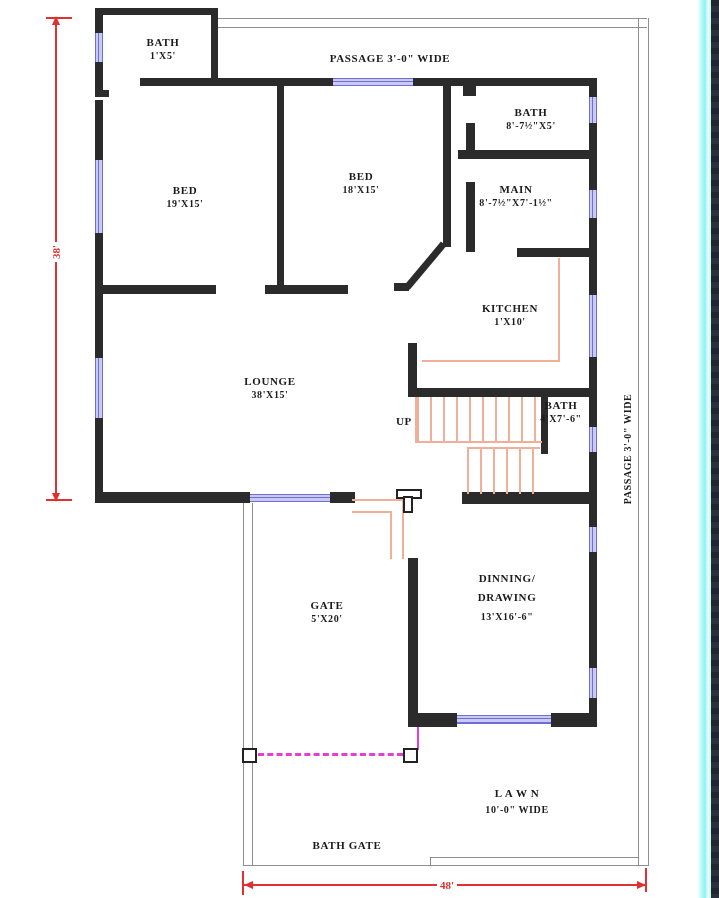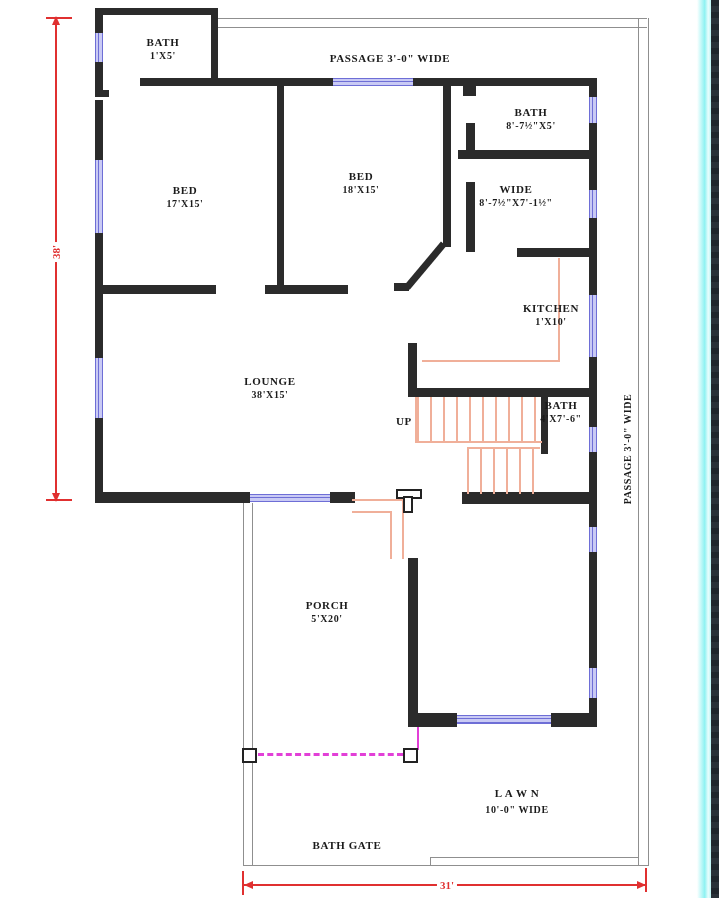--- a/index.html
+++ b/index.html
@@ -108,59 +108,64 @@
   <div class="red" style="left:46px;top:499px;width:26px;height:2px;"></div>
   <div class="arrow" style="left:52px;top:16px;border-left:4px solid transparent;border-right:4px solid transparent;border-bottom:9px solid var(--dimension-red);"></div>
   <div class="arrow" style="left:52px;top:493px;border-left:4px solid transparent;border-right:4px solid transparent;border-top:9px solid var(--dimension-red);"></div>
   <div class="redlab" style="left:56px;top:252px;transform:translate(-50%,-50%) rotate(-90deg);">38'</div>
 
   <div class="red" style="left:243px;top:884px;width:403px;height:2px;"></div>
   <div class="red" style="left:242px;top:871px;width:2px;height:24px;"></div>
   <div class="red" style="left:645px;top:868px;width:2px;height:24px;"></div>
   <div class="arrow" style="left:244px;top:881px;border-top:4px solid transparent;border-bottom:4px solid transparent;border-right:9px solid var(--dimension-red);"></div>
   <div class="arrow" style="left:637px;top:881px;border-top:4px solid transparent;border-bottom:4px solid transparent;border-left:9px solid var(--dimension-red);"></div>
-  <div class="redlab" style="left:447px;top:885px;">31'</div>
+  <div class="redlab" style="left:447px;top:885px;">48'</div>
 
   <div class="label" style="left:163px;top:49px;">
     <div>BATH</div>
     <div class="dims">1'X5'</div>
   </div>
   <div class="label" style="left:390px;top:58px;">PASSAGE 3'-0" WIDE</div>
   <div class="label" style="left:531px;top:119px;">
     <div>BATH</div>
     <div class="dims">8'-7½"X5'</div>
   </div>
   <div class="label" style="left:185px;top:197px;">
     <div>BED</div>
-    <div class="dims">17'X15'</div>
+    <div class="dims">19'X15'</div>
   </div>
   <div class="label" style="left:361px;top:183px;">
     <div>BED</div>
     <div class="dims">18'X15'</div>
   </div>
   <div class="label" style="left:516px;top:196px;">
-    <div>WIDE</div>
+    <div>MAIN</div>
     <div class="dims">8'-7½"X7'-1½"</div>
   </div>
-  <div class="label" style="left:510px;top:315px;margin-left:41px;">
+  <div class="label" style="left:510px;top:315px;">
     <div>KITCHEN</div>
     <div class="dims">1'X10'</div>
   </div>
   <div class="label" style="left:270px;top:388px;font-family:Liberation Serif, serif;">
     <div>LOUNGE</div>
     <div class="dims">38'X15'</div>
   </div>
   <div class="label" style="left:404px;top:421px;">UP</div>
   <div class="label" style="left:561px;top:412px;">
     <div>BATH</div>
     <div class="dims">4'X7'-6"</div>
   </div>
   <div class="label" style="left:327px;top:612px;">
-    <div>PORCH</div>
+    <div>GATE</div>
     <div class="dims">5'X20'</div>
+  </div>
+  <div class="label" style="left:507px;top:597px;line-height:1.75;">
+    <div>DINNING/</div>
+    <div>DRAWING</div>
+    <div class="dims">13'X16'-6"</div>
   </div>
   <div class="label" style="left:517px;top:801px;line-height:1.5;">
     <div>L A W N</div>
     <div class="dims">10'-0" WIDE</div>
   </div>
   <div class="label" style="left:347px;top:845px;">BATH GATE</div>
   <div class="label" style="left:627px;top:449px;transform:translate(-50%,-50%) rotate(-90deg);font-size:10px;">PASSAGE 3'-0" WIDE</div>
 
   <div style="position:absolute;left:697px;top:0;width:14px;height:898px;background:linear-gradient(90deg,#ffffff,var(--screen-edge-cyan) 55%,#e8fdfd 80%,#bdf4f4);"></div>
   <div style="position:absolute;left:711px;top:0;width:8px;height:898px;background:repeating-linear-gradient(180deg,var(--screen-edge-dark) 0 6px,#2a3138 6px 12px);"></div>

